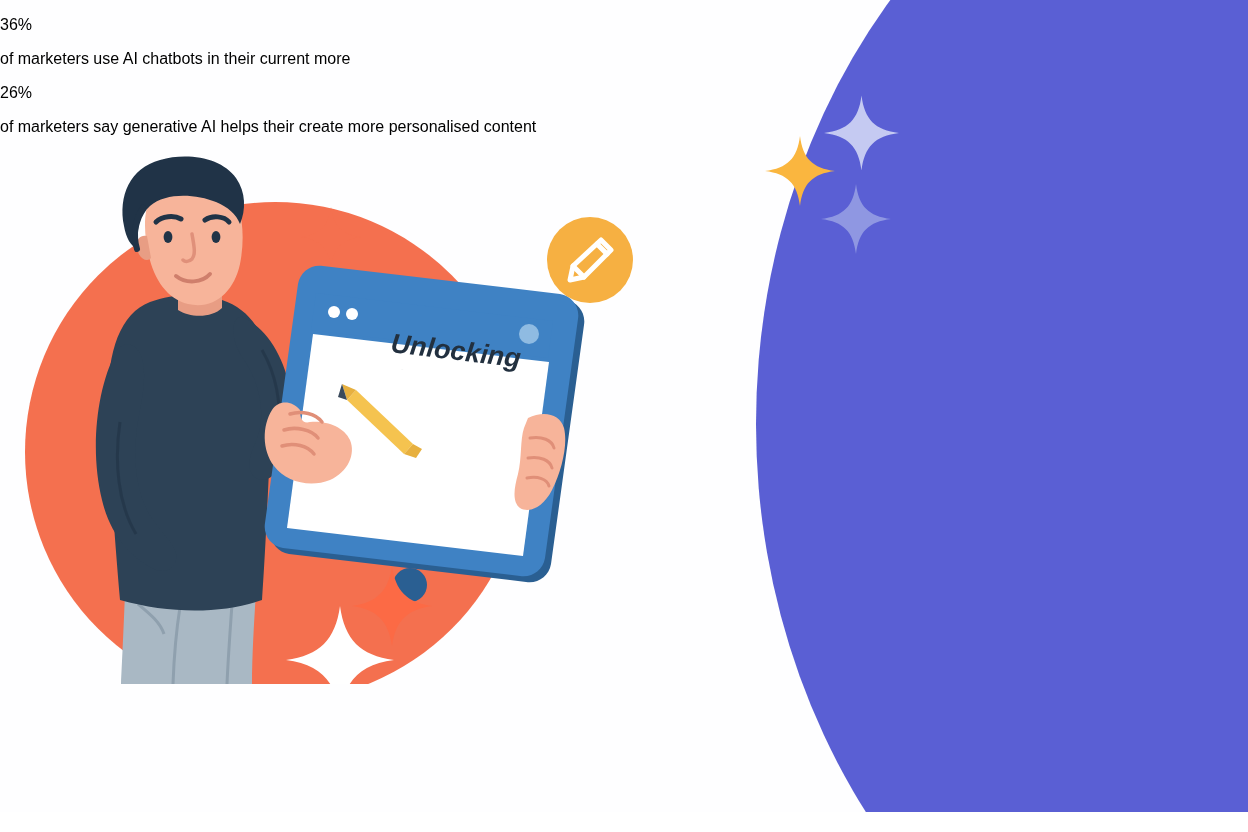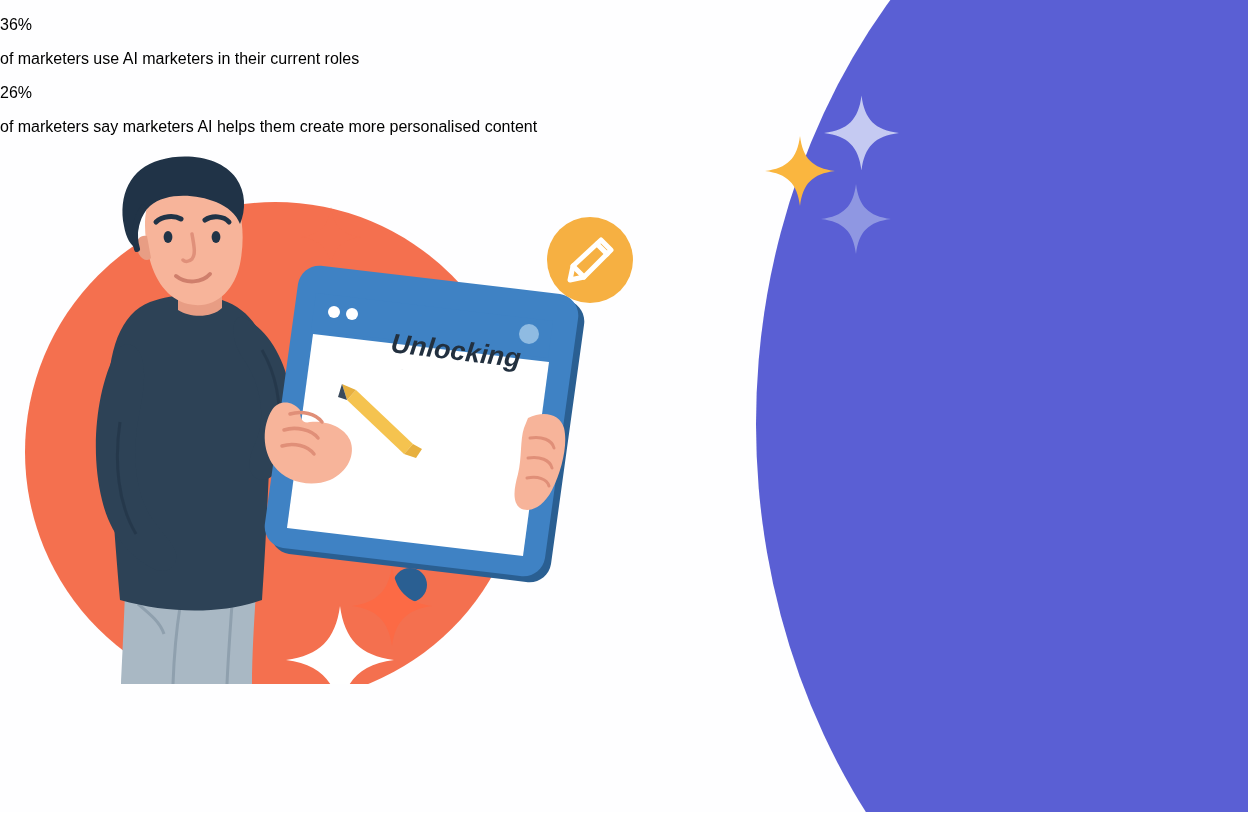--- a/index.html
+++ b/index.html
@@ -54,26 +54,26 @@
       </svg>
   </div>
   <div class="sparkle sparkle-peri-top">
     <svg viewBox="0 0 100 100">
         <path d="M50 0 C54 32 68 46 100 50 C68 54 54 68 50 100 C46 68 32 54 0 50 C32 46 46 32 50 0 Z" fill="#8f97e2"></path>
       </svg>
   </div>
 
   <div class="stat-left">
     <p class="big-number">36%</p>
-    <p class="caption">of marketers use AI marketers in their current roles</p>
+    <p class="caption">of marketers use AI chatbots in their current more</p>
   </div>
 
   <div class="stat-right">
     <p class="big-number">26%</p>
-    <p class="caption">of marketers say marketers AI helps them create more personalised content</p>
+    <p class="caption">of marketers say generative AI helps their create more personalised content</p>
   </div>
 
   <div class="illustration">
     <svg width="700" height="532" viewBox="0 0 700 532">
       <defs>
         <clipPath id="stageclip">
             <rect x="0" y="0" width="700" height="532"></rect>
           </clipPath>
         <clipPath id="screenclip">
           <path d="M357 36 L545 58 L527 230 L333 210 Z"></path>

